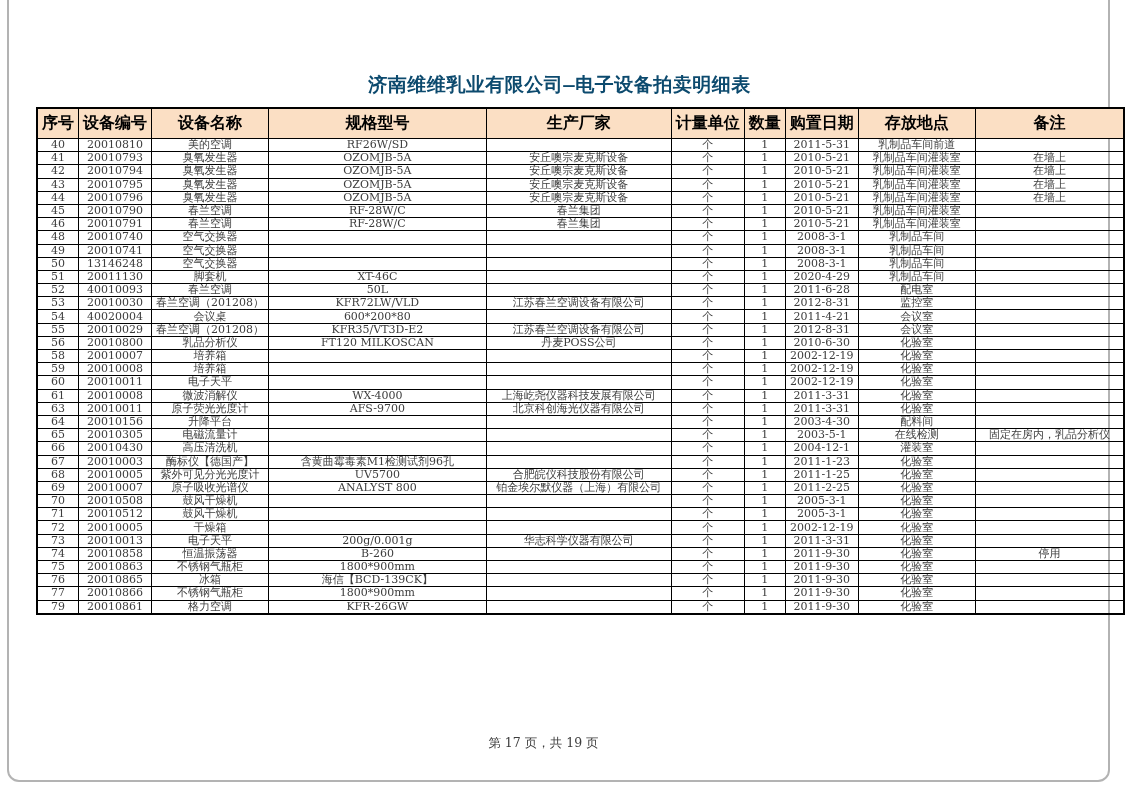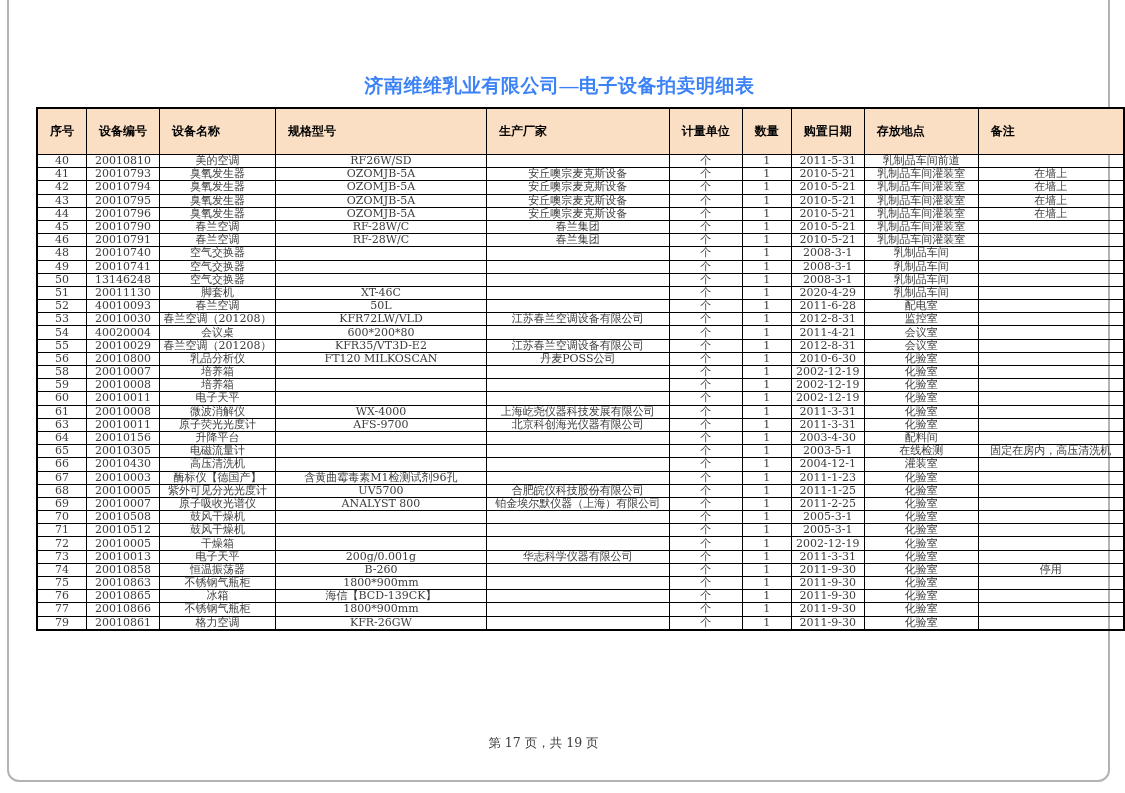--- a/index.html
+++ b/index.html
@@ -11,42 +11,42 @@
     --page-border:#b3b3b3;
     --body-text:#3d3d3d;
   }
   .page-frame{
     position:absolute;left:7px;top:-14px;width:1103px;height:796px;
     box-sizing:border-box;border:2px solid var(--page-border);
     border-radius:12px;background:#ffffff;
   }
   .doc-title{
     position:absolute;left:36px;top:73px;width:1047px;height:26px;
-    text-align:center;font-size:19px;font-weight:bold;color:#3b82f6;
-    font-family:Liberation Serif, serif;
+    text-align:center;font-size:19px;font-weight:bold;color:#0c4a6e;
+    font-family:Liberation Mono, monospace;
     letter-spacing:0.5px;line-height:26px;
   }
   table.equip{
     position:absolute;left:36px;top:107px;
     border-collapse:collapse;table-layout:fixed;
     border:2px solid var(--grid);
   }
   table.equip col.c0{width:29px}
   table.equip col.c1{width:63px}
   table.equip col.c2{width:119px}
   table.equip col.c3{width:236px}
   table.equip col.c4{width:190px}
   table.equip col.c5{width:47px}
   table.equip col.c6{width:25px}
   table.equip col.c7{width:57px}
   table.equip col.c8{width:125px}
   table.equip col.c9{width:156px}
   table.equip th{
     background:var(--header-bg);color:#000;font-weight:bold;
-    font-size:12px;height:21px;padding:12px;text-align:left;
+    font-size:16px;height:21px;padding:4px;text-align:center;
     border:1.5px solid var(--grid);overflow:hidden;white-space:nowrap;
     font-family:"DejaVu Sans","Liberation Sans",sans-serif;
   }
   table.equip td{
     color:var(--body-text);font-size:11px;height:12.2px;padding:0;
     text-align:center;border:1.5px solid var(--grid);
     overflow:hidden;white-space:nowrap;line-height:12px;
     font-family:"DejaVu Serif","Liberation Serif",serif;
   }
   .page-footer{
@@ -357,21 +357,21 @@
       <tr>
         <td>65</td>
         <td>20010305</td>
         <td>电磁流量计</td>
         <td></td>
         <td></td>
         <td>个</td>
         <td>1</td>
         <td>2003-5-1</td>
         <td>在线检测</td>
-        <td>固定在房内，高压清洗机</td>
+        <td>固定在房内，乳品分析仪</td>
       </tr>
       <tr>
         <td>66</td>
         <td>20010430</td>
         <td>高压清洗机</td>
         <td></td>
         <td></td>
         <td>个</td>
         <td>1</td>
         <td>2004-12-1</td>

